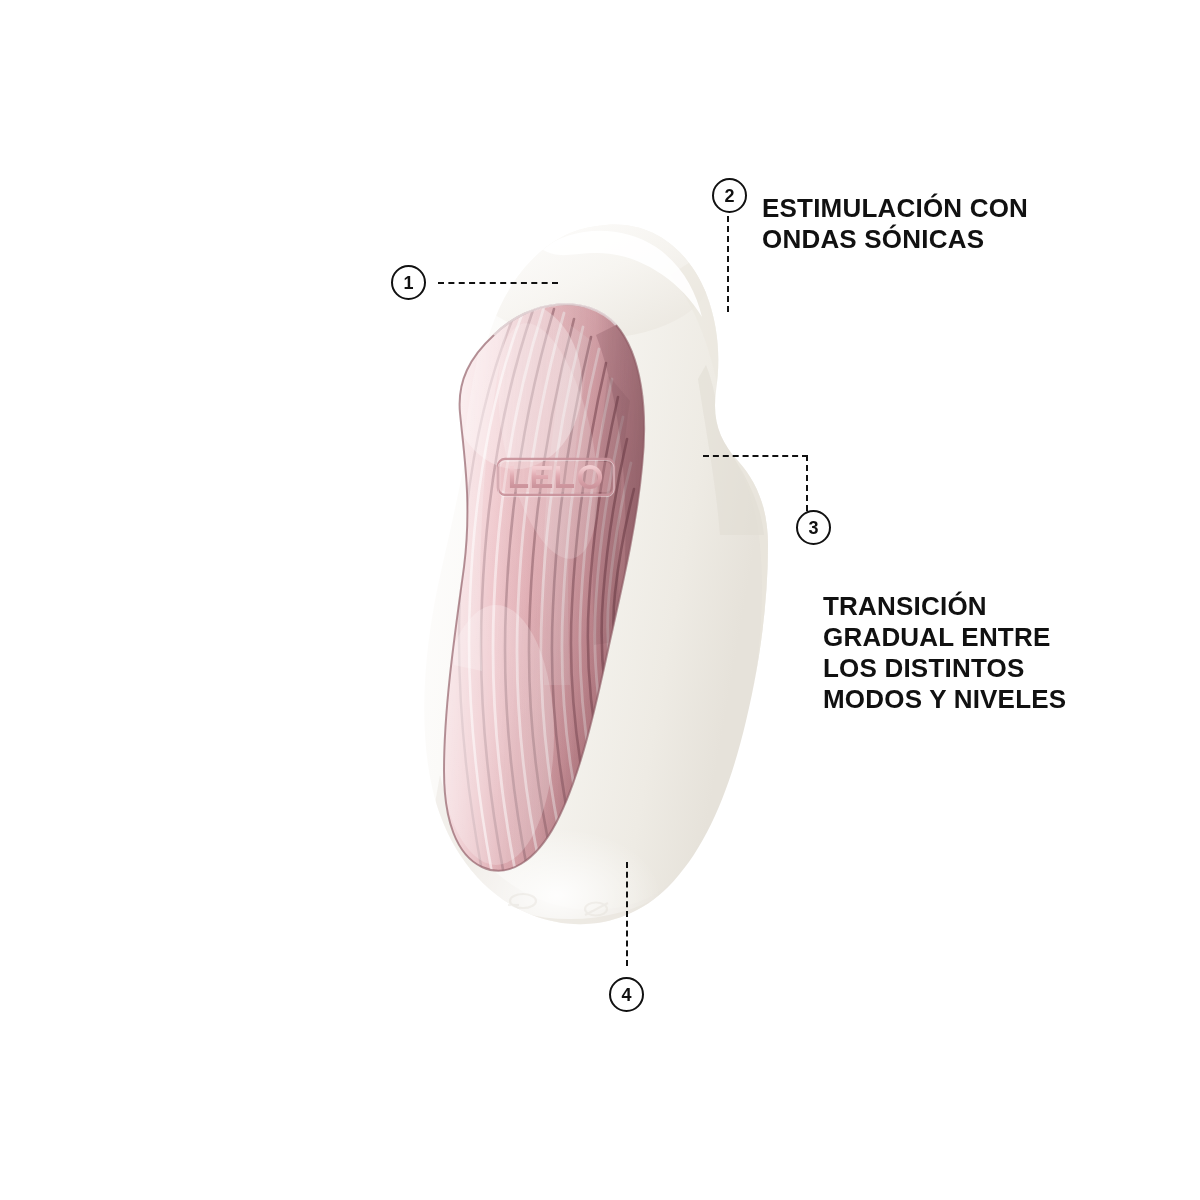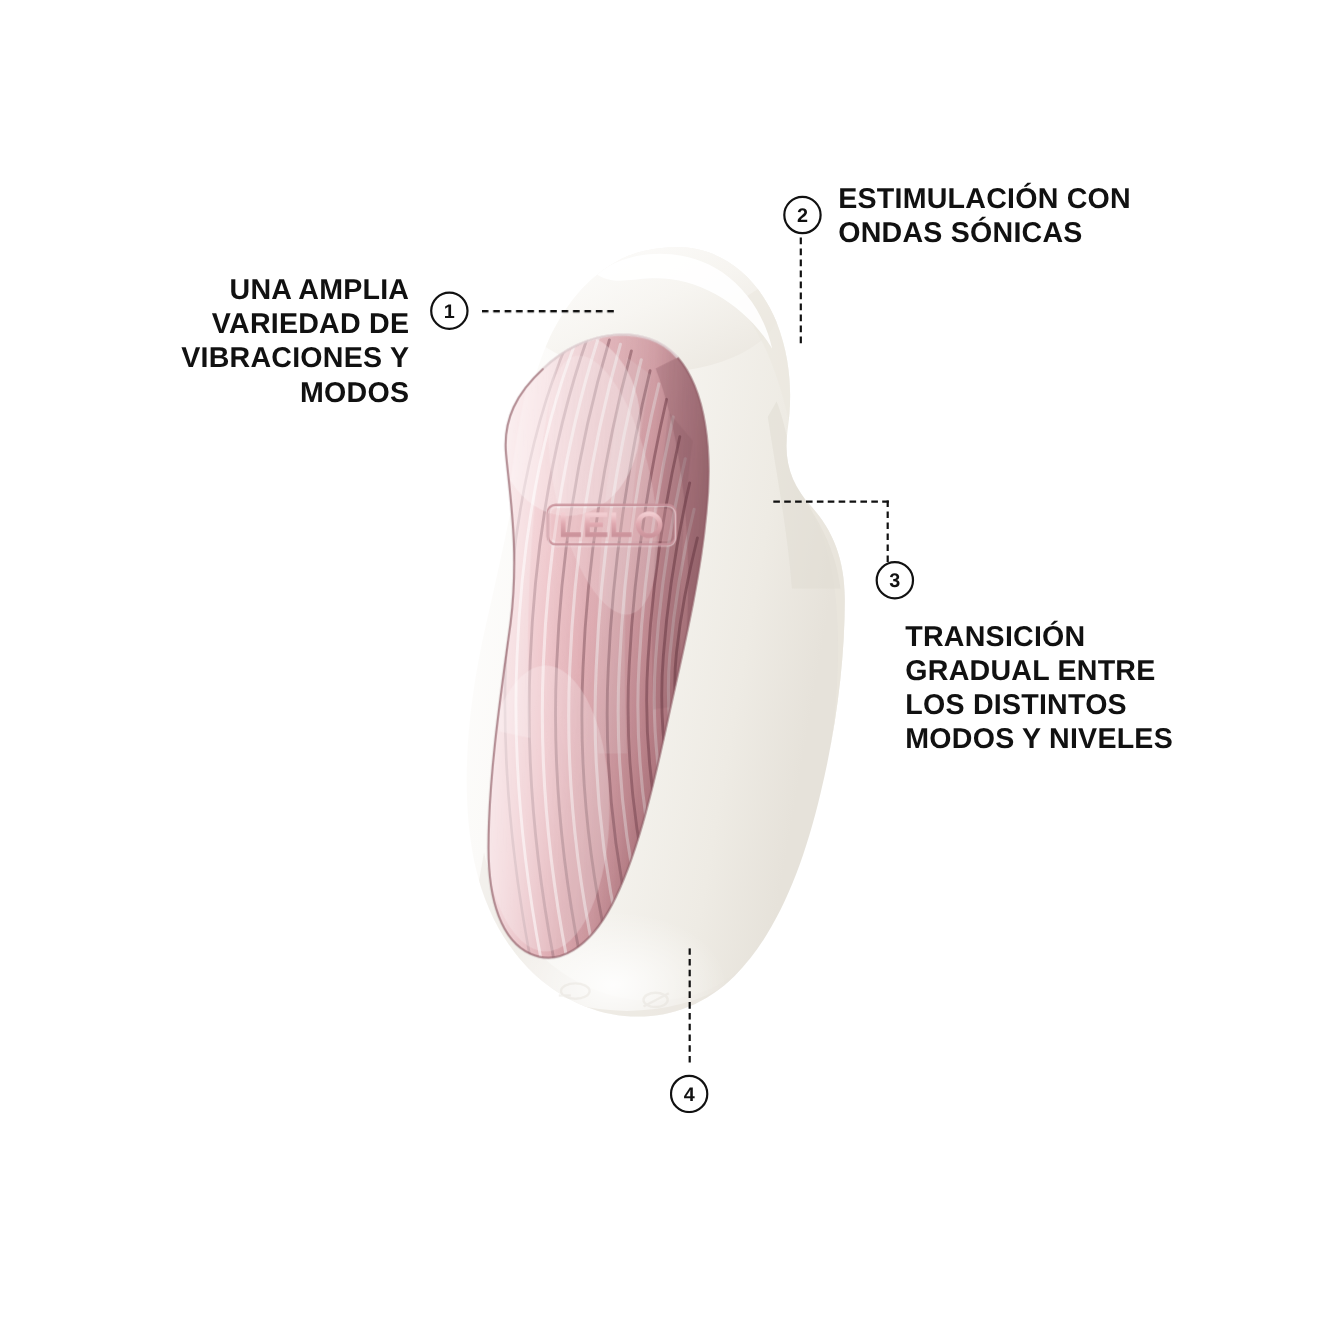--- a/index.html
+++ b/index.html
@@ -22,20 +22,21 @@
   
   .callout {
     position: absolute;
     color: #111111;
     font-weight: 700;
     font-size: 26px;
     line-height: 31px;
     letter-spacing: 0.2px;
     white-space: pre-line;
     font-family: "Liberation Sans", sans-serif;
+    margin-top: 28px;
   }
 
   .callout-1 {
     left: 150px;
     top: 248px;
     width: 222px;
     text-align: right;
   }
 
   .callout-2 {
@@ -328,24 +329,20 @@
   <div class="leader leader-v lead2"></div>
   <div class="leader leader-h lead3a"></div>
   <div class="leader leader-v lead3b"></div>
   <div class="leader leader-v lead4"></div>
 
   <div class="num-circle circle-1">1</div>
   <div class="num-circle circle-2">2</div>
   <div class="num-circle circle-3">3</div>
   <div class="num-circle circle-4">4</div>
 
-  <div class="callout callout-1">UNA AMPLIA
-VARIEDAD DE
-VIBRACIONES Y
-MODOS</div>
   <div class="callout callout-2">ESTIMULACIÓN CON
 ONDAS SÓNICAS</div>
   <div class="callout callout-3">TRANSICIÓN
 GRADUAL ENTRE
 LOS DISTINTOS
 MODOS Y NIVELES</div>
 
 </div>
 
 </body></html>

